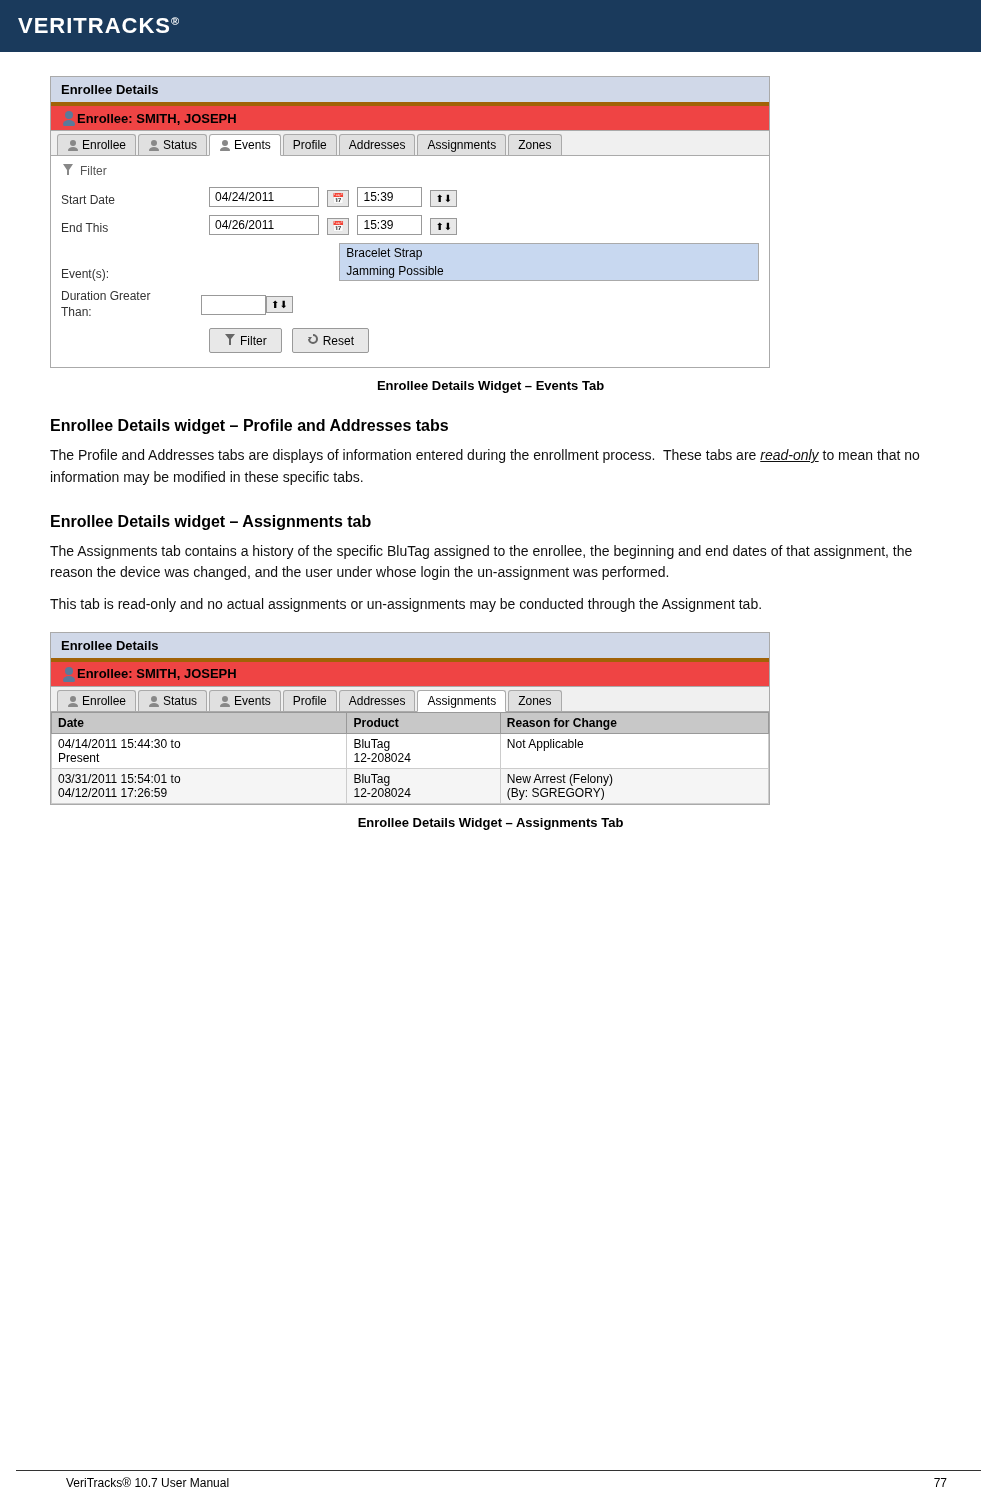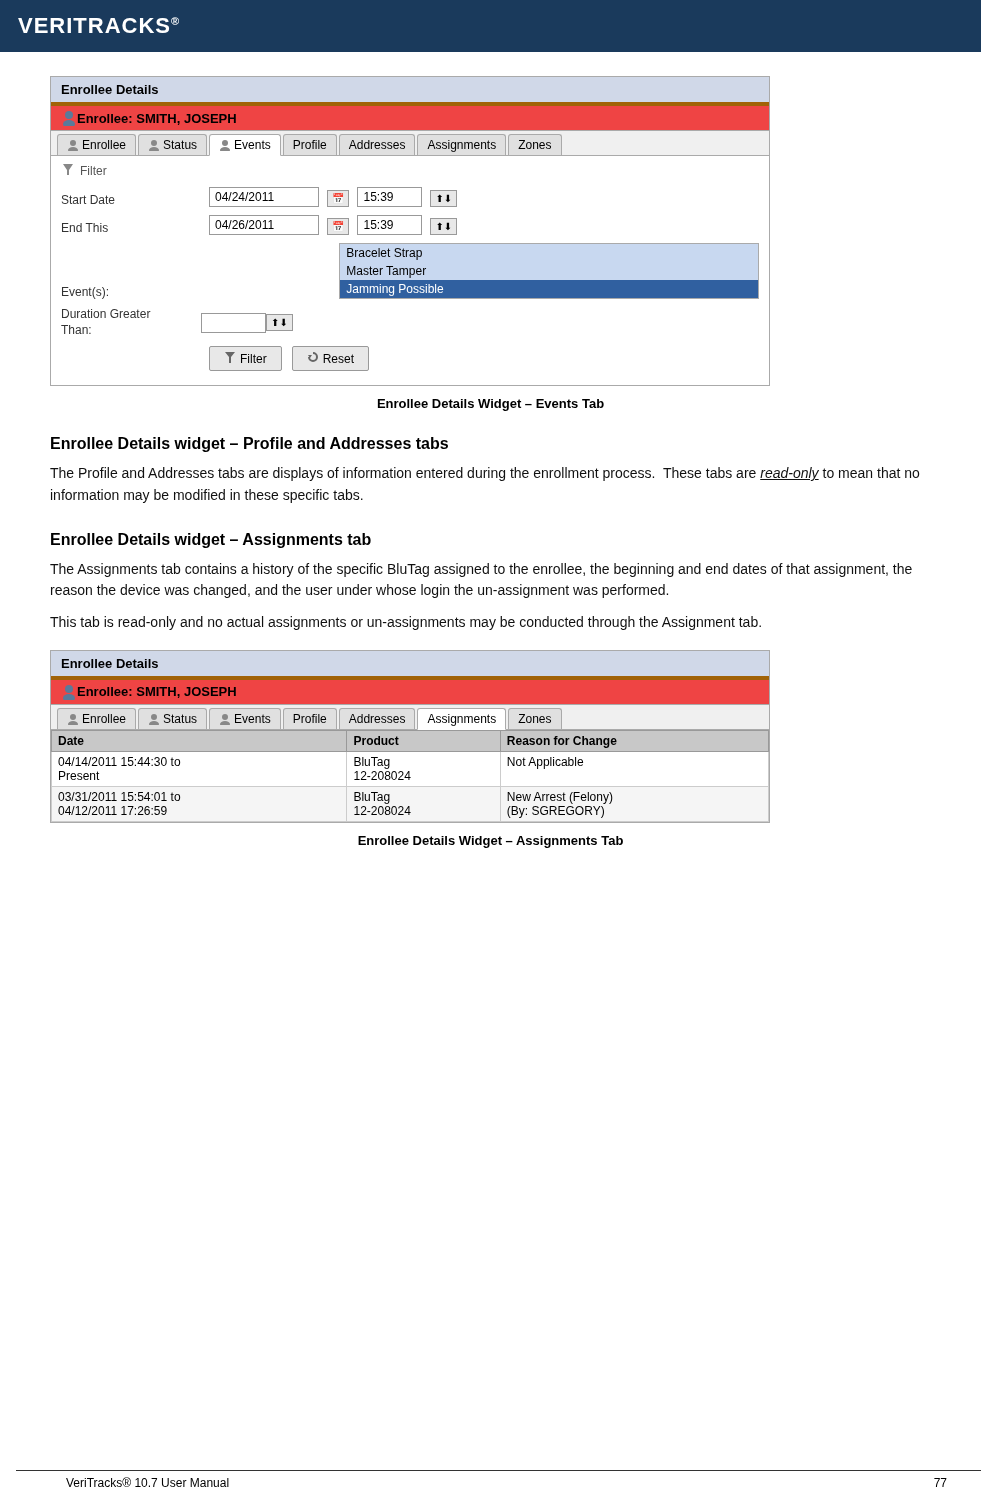--- a/index.html
+++ b/index.html
@@ -342,21 +342,20 @@
         <input class="filter-input" type="text" value="04/26/2011" style="">
         <button class="cal-btn">📅</button>
         <input class="filter-input-time" type="text" value="15:39" style="">
         <button class="spin-btn">⬆⬇</button>
       </div>
 
       <div class="filter-row" style="align-items:flex-end;">
         <span class="filter-label">Event(s):</span>
         <div class="events-list">
           <div class="events-list-item">Bracelet Strap</div>
-          <div class="events-list-item">Master Tamper</div>
           <div class="events-list-item">Jamming Possible</div>
         </div>
       </div>
 
       <div class="duration-row">
         <span class="duration-label">Duration Greater<br>Than:</span>
         <input class="duration-input" type="text" value="" style="">
         <button class="spin-btn">⬆⬇</button>
       </div>
 

